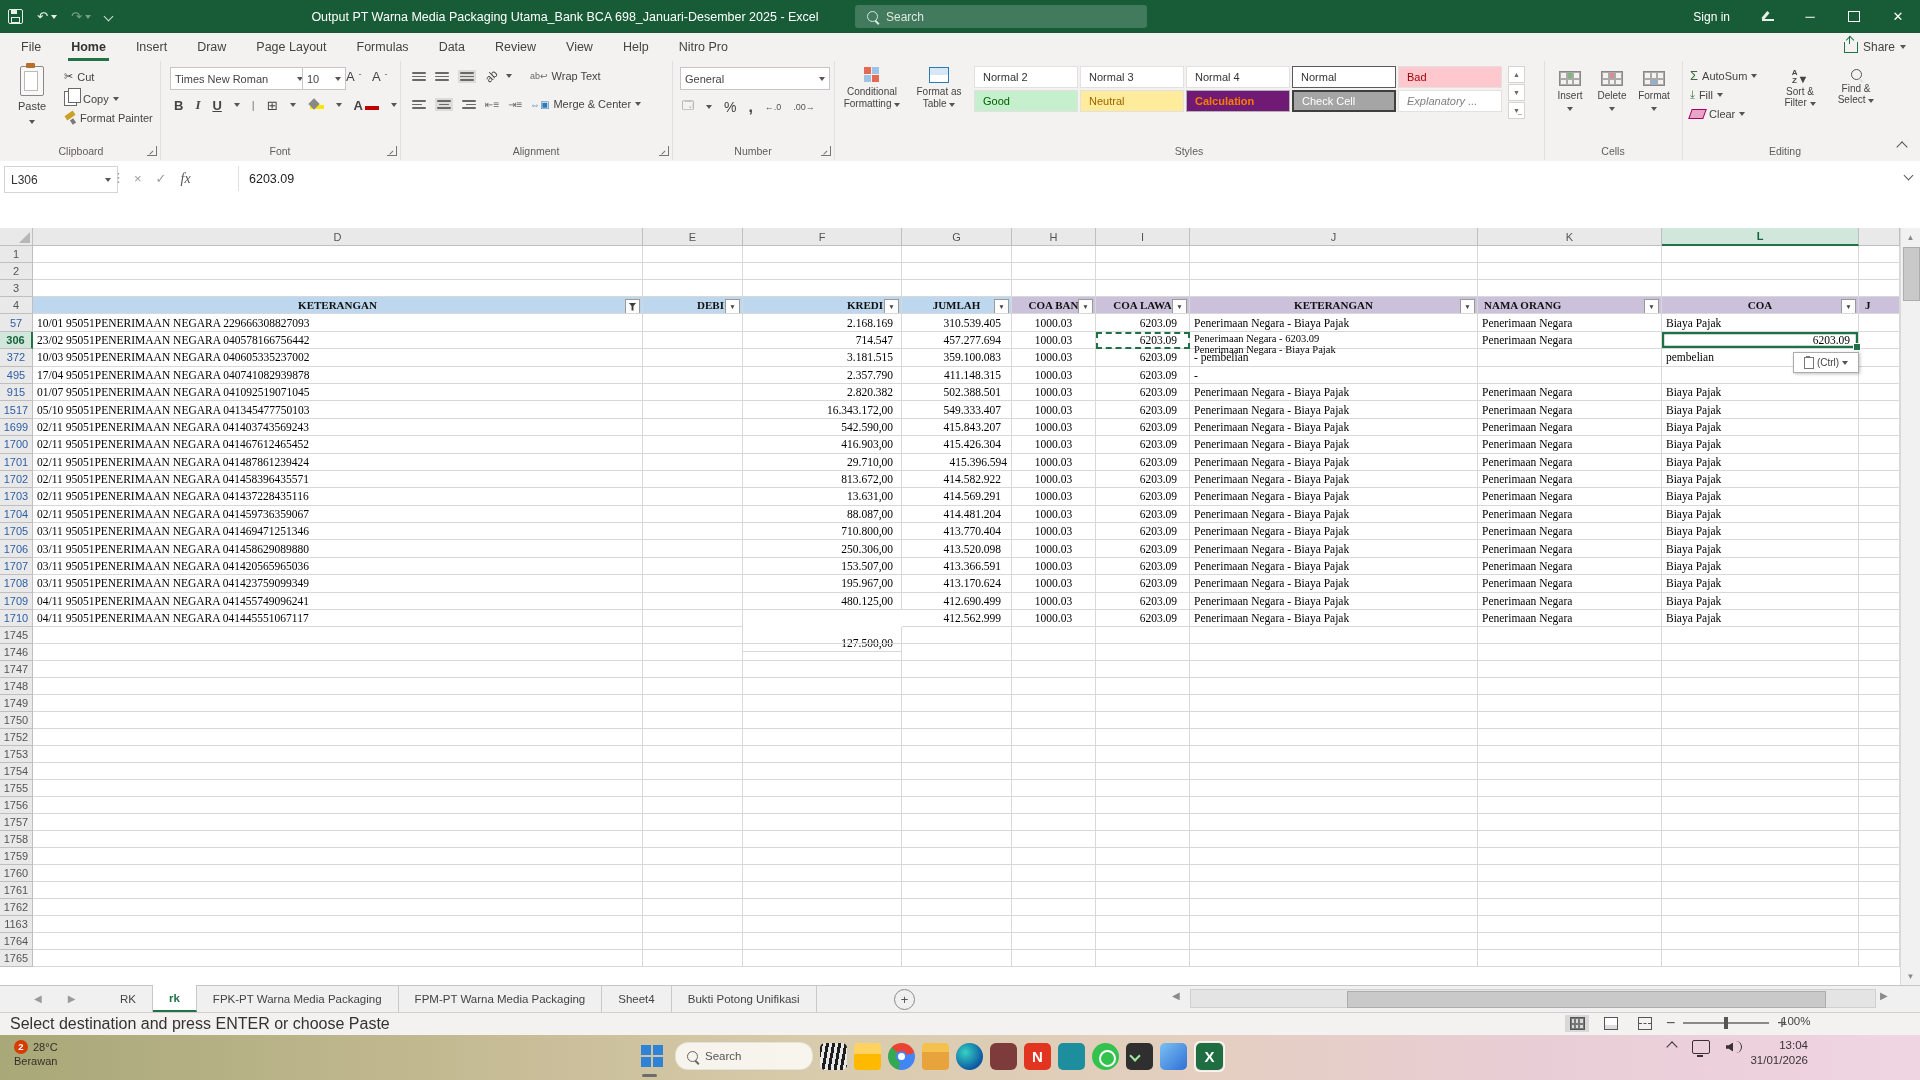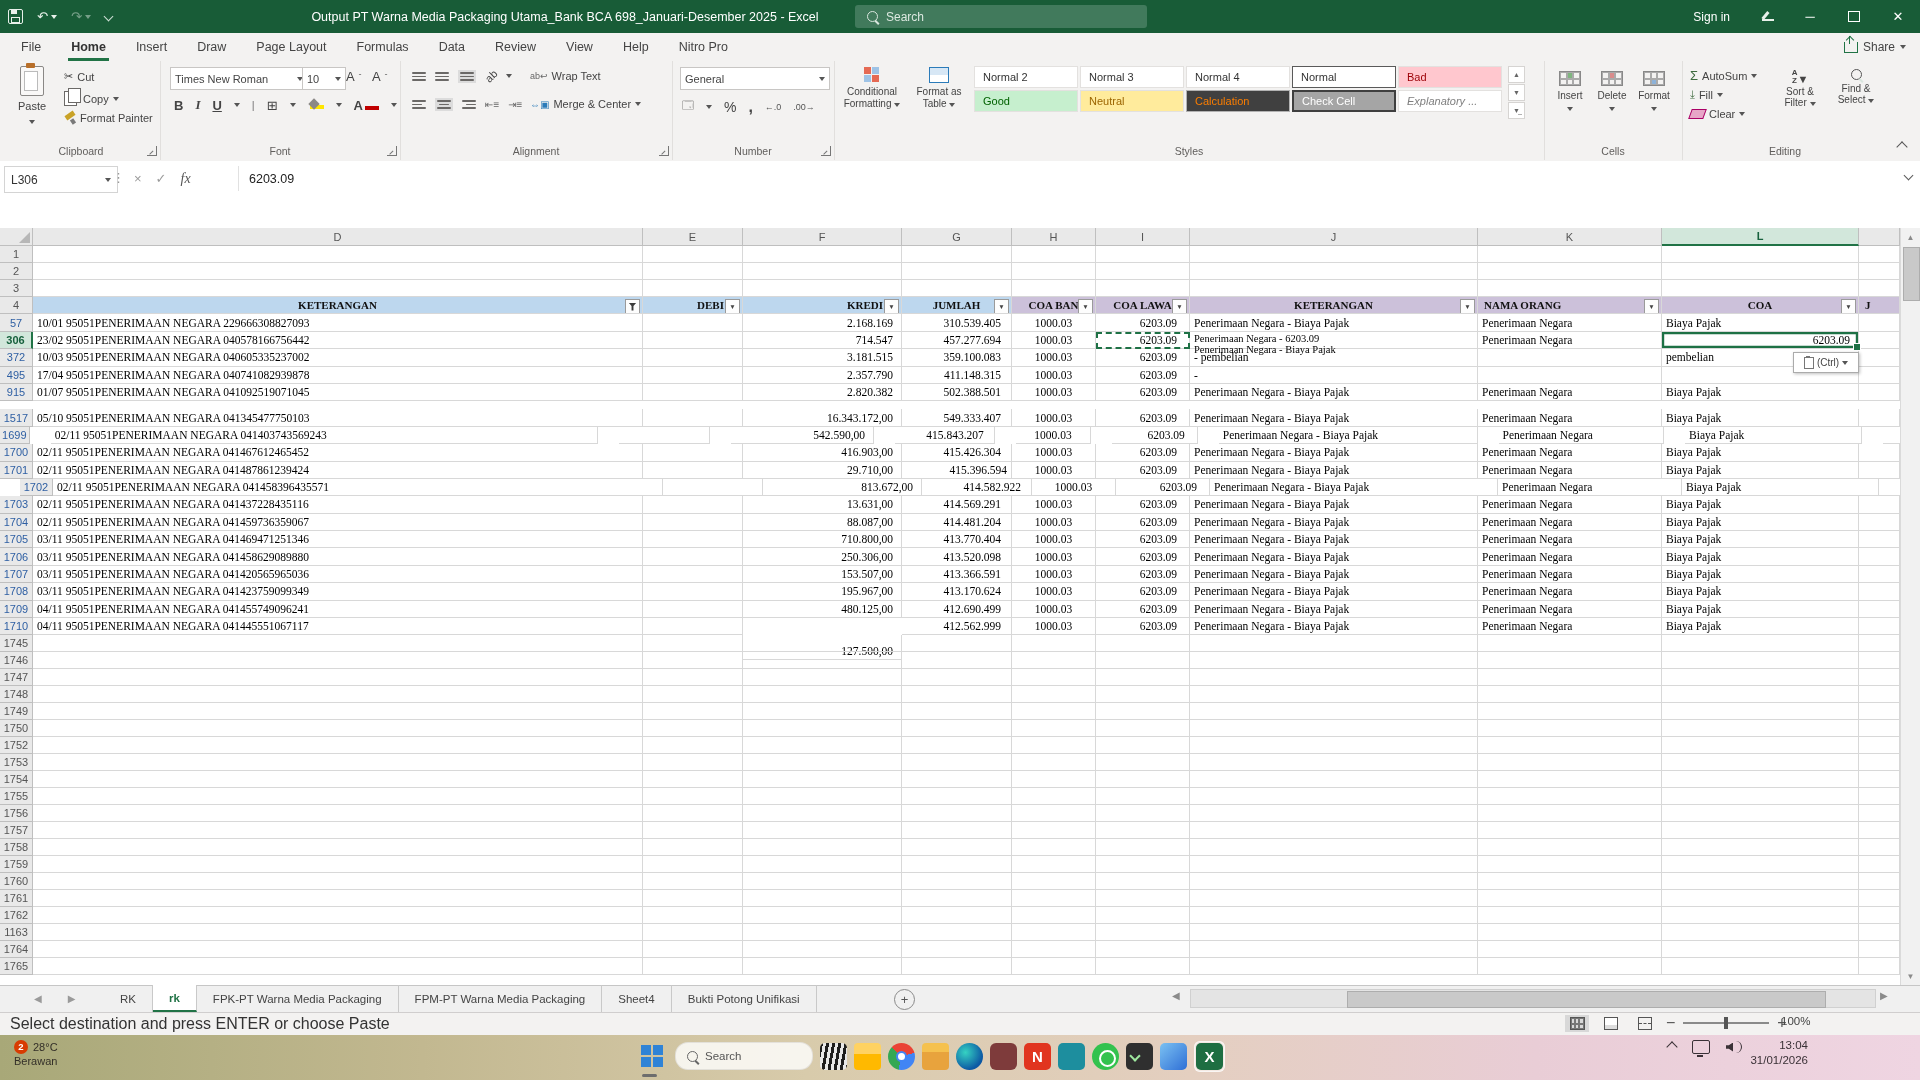--- a/index.html
+++ b/index.html
@@ -67,21 +67,21 @@
   .bars.c i:nth-child(2){width:70%;margin:0 auto;}
   .bars.r i:nth-child(2){width:70%;margin-left:auto;}
   .fontA{font-size:13px;font-weight:bold;color:#444;}
   .ubar{display:inline-block;width:14px;height:4px;margin-left:2px;}
   .sgal{position:absolute;display:grid;grid-template-columns:repeat(5,104px);grid-auto-rows:22px;gap:2px;}
   .sgitem{background:#fff;border:1px solid #E3E1DF;display:flex;align-items:center;padding:0 8px;font-size:11px;color:#333;overflow:hidden;}
   .sg-selected{border:1.6px solid #5a5a5a;}
   .sg-bad{background:#FFC7CE;color:#9C0006;}
   .sg-good{background:#C6EFCE;color:#006100;}
   .sg-neutral{background:#FFEB9C;color:#9C6500;}
-  .sg-calc{background:#404040;color:#FA7D00;border:1px solid #B2B2B2;}
+  .sg-calc{background:#701a75;color:#FA7D00;border:1px solid #B2B2B2;font-weight:bold;}
   .sg-check{background:#A5A5A5;color:#fff;border:2px solid #3f3f3f;}
   .sg-expl{font-style:italic;color:#7F7F7F;}
   .srail{position:absolute;width:17px;display:flex;flex-direction:column;gap:1px;}
   .srail div{height:15px;background:#fff;border:1px solid #D6D4D2;display:flex;align-items:center;justify-content:center;}
   .cficon{width:16px;height:16px;display:grid;grid-template-columns:7px 7px;grid-auto-rows:7px;gap:1px;}
   .cficon i:nth-child(1){background:#e56a54;}.cficon i:nth-child(2){background:#9ec3e6;}
   .cficon i:nth-child(3){background:#9ec3e6;}.cficon i:nth-child(4){background:#e56a54;}
   .faticon{width:18px;height:14px;border:1px solid #2b7bb9;background:linear-gradient(#d7e7f5 50%,#fff 50%);}
   .cellico{width:20px;height:13px;border:1px solid #888;display:grid;grid-template-columns:1fr 1fr 1fr;grid-auto-rows:1fr;}
   .cellico i{border:.5px solid #aaa;}
@@ -658,34 +658,34 @@
           <div class="gcell tR" style="width: 100px; height: 100%;"></div>
           <div class="gcell tR" style="width: 159px; height: 100%;">2.820.382</div>
           <div class="gcell tR" style="width: 110px; height: 100%; padding-right: 10px;">502.388.501</div>
           <div class="gcell tC" style="width: 84px; height: 100%;">1000.03</div>
           <div class="gcell tR" style="width: 94px; height: 100%; padding-right: 12px;">6203.09</div>
           <div class="gcell tL" style="width: 288px; height: 100%;">Penerimaan Negara - Biaya Pajak</div>
           <div class="gcell tL" style="width: 184px; height: 100%;">Penerimaan Negara</div>
           <div class="gcell tL" style="width: 197px; height: 100%;">Biaya Pajak</div>
           <div class="gcell" style="width: 41px; height: 100%;"></div>
         </div>
-        <div class="grow" style="height: 17.4px; margin-top: 8px;">
+        <div class="grow" style="height: 17.4px;">
           <div class="hdr rh-blue" style="width: 33px;">1517</div>
           <div class="gcell tL" style="width: 610px; height: 100%;">05/10 95051PENERIMAAN NEGARA 041345477750103</div>
           <div class="gcell tR" style="width: 100px; height: 100%;"></div>
           <div class="gcell tR" style="width: 159px; height: 100%;">16.343.172,00</div>
           <div class="gcell tR" style="width: 110px; height: 100%; padding-right: 10px;">549.333.407</div>
           <div class="gcell tC" style="width: 84px; height: 100%;">1000.03</div>
           <div class="gcell tR" style="width: 94px; height: 100%; padding-right: 12px;">6203.09</div>
           <div class="gcell tL" style="width: 288px; height: 100%;">Penerimaan Negara - Biaya Pajak</div>
           <div class="gcell tL" style="width: 184px; height: 100%;">Penerimaan Negara</div>
           <div class="gcell tL" style="width: 197px; height: 100%;">Biaya Pajak</div>
           <div class="gcell" style="width: 41px; height: 100%;"></div>
         </div>
-        <div class="grow" style="height: 17.4px; gap: 21px;">
+        <div class="grow" style="height: 17.4px;">
           <div class="hdr rh-blue" style="width: 33px;">1699</div>
           <div class="gcell tL" style="width: 610px; height: 100%;">02/11 95051PENERIMAAN NEGARA 041403743569243</div>
           <div class="gcell tR" style="width: 100px; height: 100%;"></div>
           <div class="gcell tR" style="width: 159px; height: 100%;">542.590,00</div>
           <div class="gcell tR" style="width: 110px; height: 100%; padding-right: 10px;">415.843.207</div>
           <div class="gcell tC" style="width: 84px; height: 100%;">1000.03</div>
           <div class="gcell tR" style="width: 94px; height: 100%; padding-right: 12px;">6203.09</div>
           <div class="gcell tL" style="width: 288px; height: 100%;">Penerimaan Negara - Biaya Pajak</div>
           <div class="gcell tL" style="width: 184px; height: 100%;">Penerimaan Negara</div>
           <div class="gcell tL" style="width: 197px; height: 100%;">Biaya Pajak</div>
@@ -710,21 +710,21 @@
           <div class="gcell tR" style="width: 100px; height: 100%;"></div>
           <div class="gcell tR" style="width: 159px; height: 100%;">29.710,00</div>
           <div class="gcell tR" style="width: 110px; height: 100%; padding-right: 4px;">415.396.594</div>
           <div class="gcell tC" style="width: 84px; height: 100%;">1000.03</div>
           <div class="gcell tR" style="width: 94px; height: 100%; padding-right: 12px;">6203.09</div>
           <div class="gcell tL" style="width: 288px; height: 100%;">Penerimaan Negara - Biaya Pajak</div>
           <div class="gcell tL" style="width: 184px; height: 100%;">Penerimaan Negara</div>
           <div class="gcell tL" style="width: 197px; height: 100%;">Biaya Pajak</div>
           <div class="gcell" style="width: 41px; height: 100%;"></div>
         </div>
-        <div class="grow" style="height: 17.4px; padding-left: 20px;">
+        <div class="grow" style="height: 17.4px;">
           <div class="hdr rh-blue" style="width: 33px;">1702</div>
           <div class="gcell tL" style="width: 610px; height: 100%;">02/11 95051PENERIMAAN NEGARA 041458396435571</div>
           <div class="gcell tR" style="width: 100px; height: 100%;"></div>
           <div class="gcell tR" style="width: 159px; height: 100%;">813.672,00</div>
           <div class="gcell tR" style="width: 110px; height: 100%; padding-right: 10px;">414.582.922</div>
           <div class="gcell tC" style="width: 84px; height: 100%;">1000.03</div>
           <div class="gcell tR" style="width: 94px; height: 100%; padding-right: 12px;">6203.09</div>
           <div class="gcell tL" style="width: 288px; height: 100%;">Penerimaan Negara - Biaya Pajak</div>
           <div class="gcell tL" style="width: 184px; height: 100%;">Penerimaan Negara</div>
           <div class="gcell tL" style="width: 197px; height: 100%;">Biaya Pajak</div>

